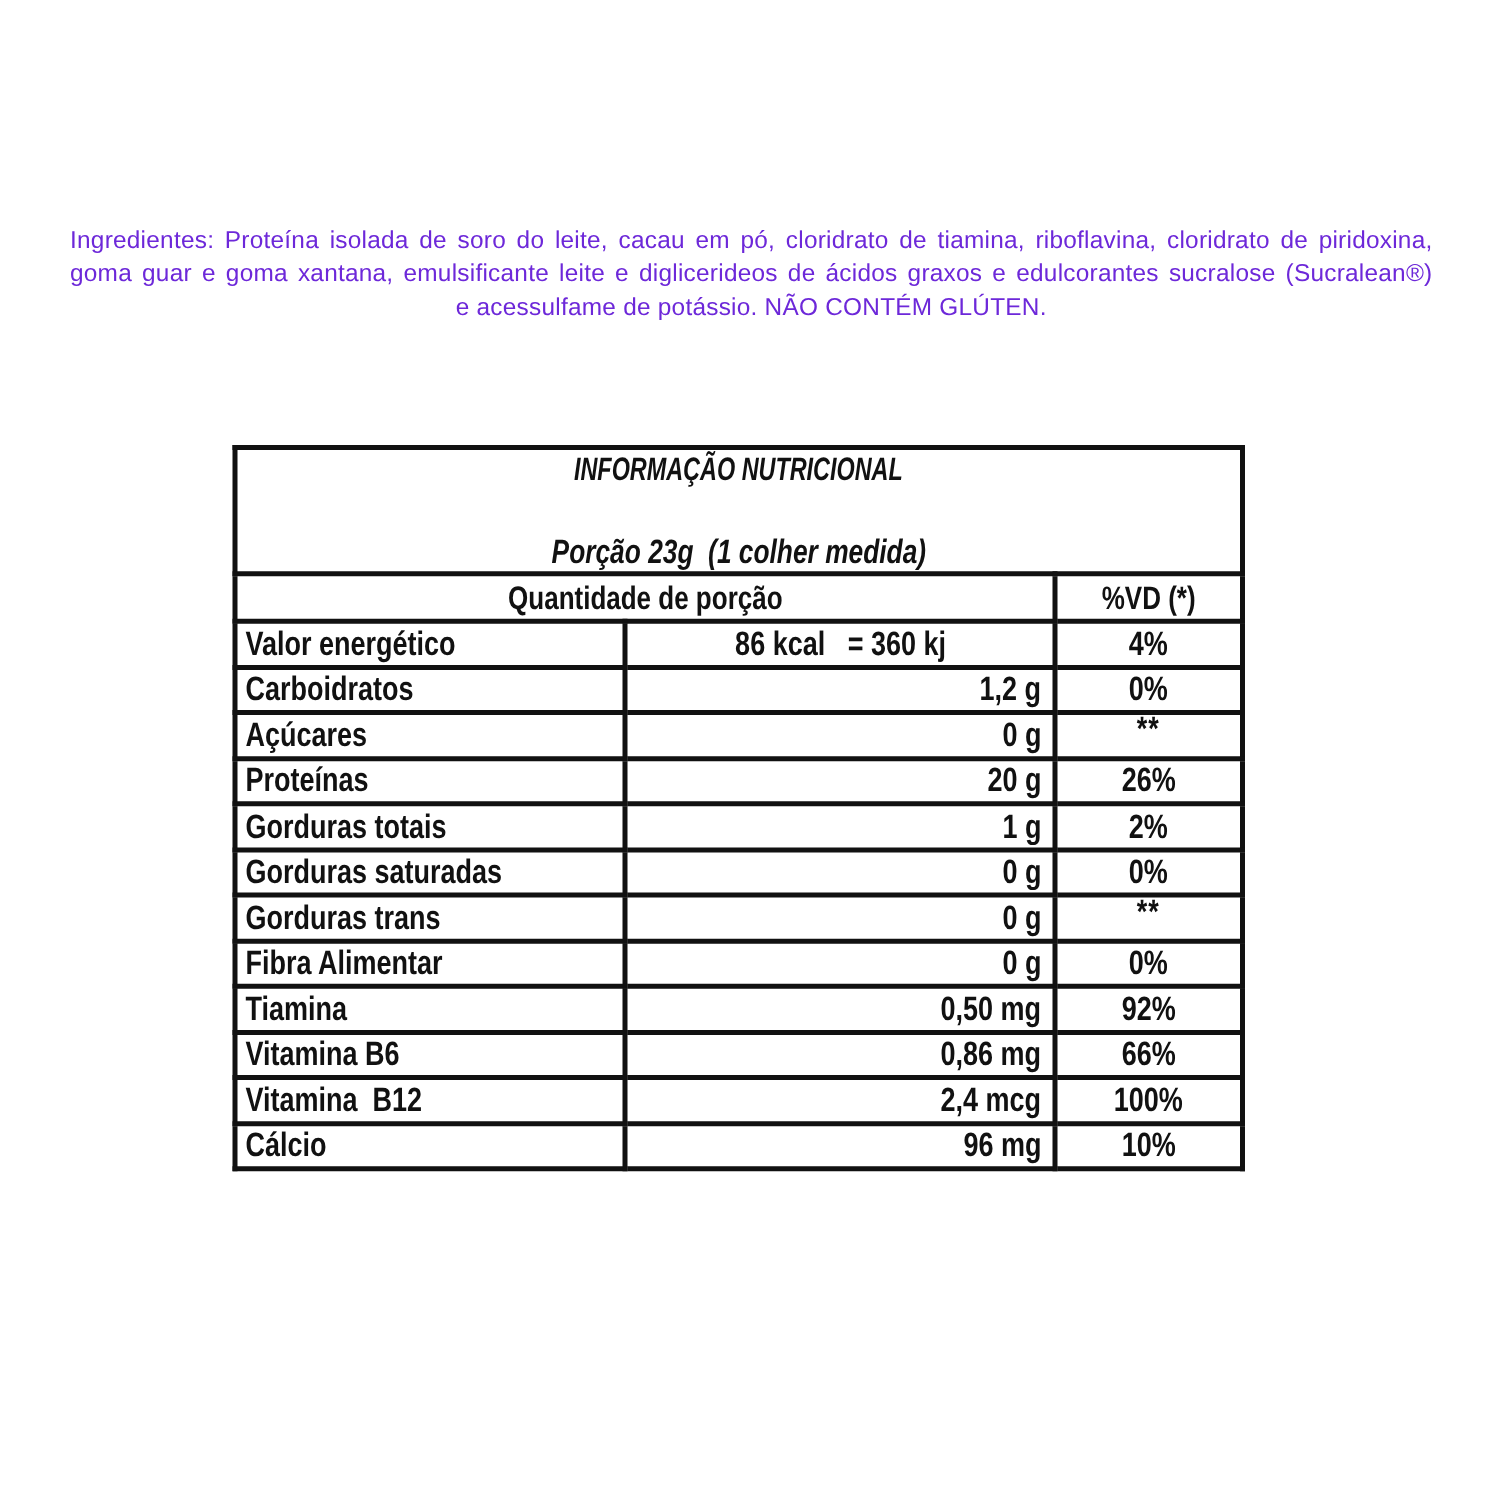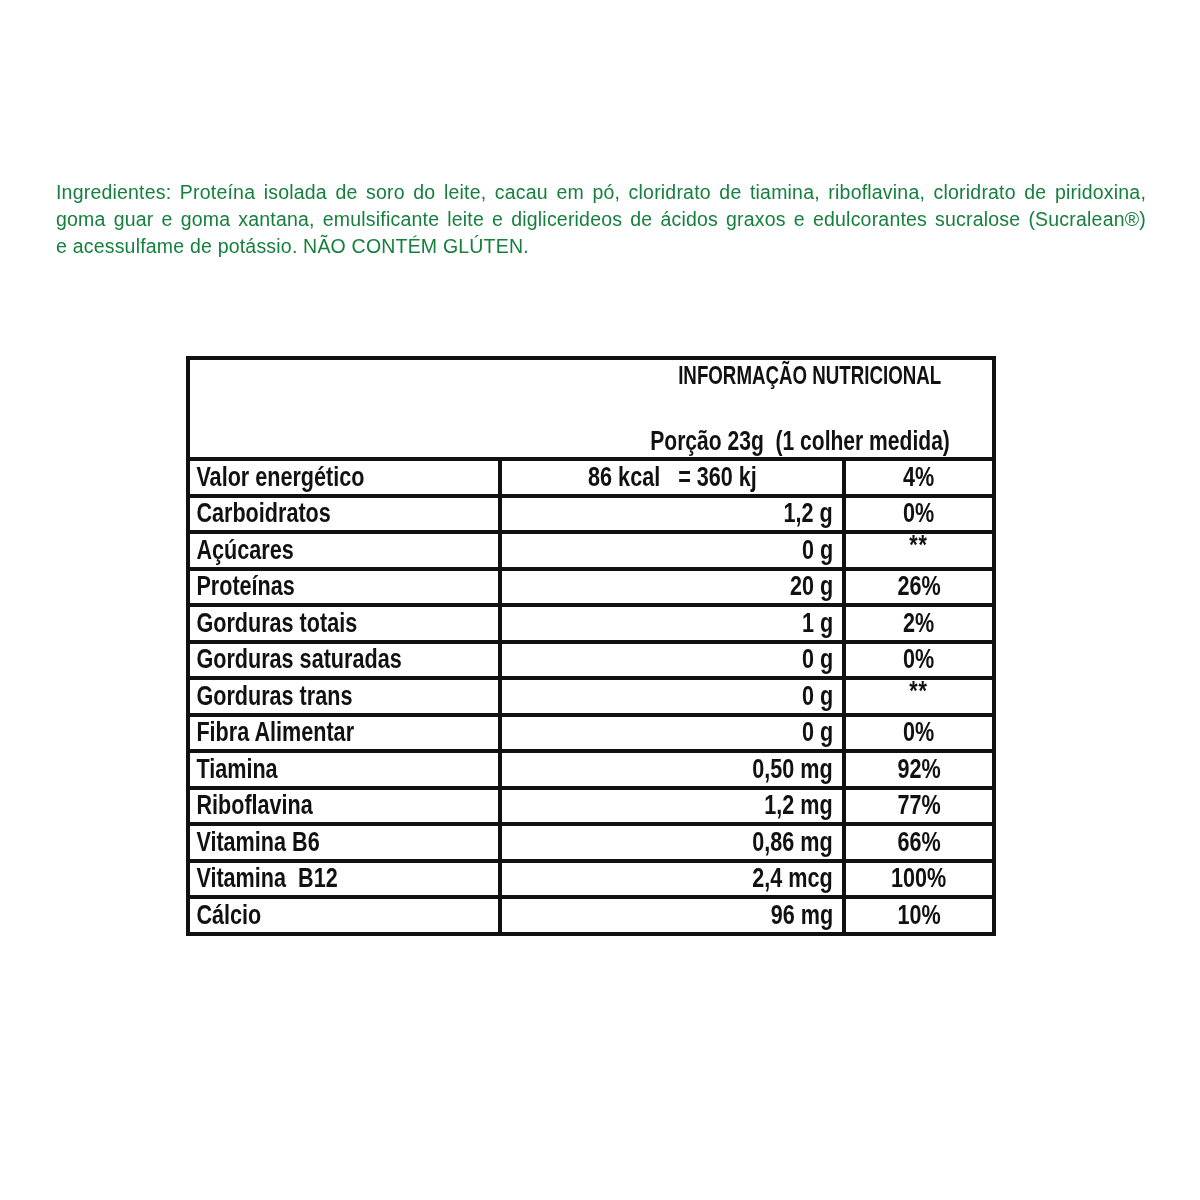--- a/index.html
+++ b/index.html
@@ -8,47 +8,47 @@
     background: #ffffff;
     position: relative;
     font-family: "Liberation Sans", sans-serif;
     overflow: hidden;
   }
 
   
   .ingredients {
     position: absolute;
     left: 56px; top: 179px; width: 1090px;
-    color: #15803d;
+    color: #6d28d9;
     font-size: 19.5px;
     line-height: 27px;
     letter-spacing: 0.2px;
   }
   .ing-line { text-align: justify; }
   .ing-line.just { text-align-last: justify; }
-  .ing-line.last { text-align: left; }
+  .ing-line.last { text-align: center; }
 
   
   .nutri-wrap {
     position: absolute;
     left: 186px; top: 356px;
   }
   table.nutri {
     border-collapse: collapse;
     table-layout: fixed;
     width: 806px;
     color: #111111;
   }
   table.nutri td {
     border: 4px solid #111111;
     vertical-align: middle;
     padding: 0;
     overflow: hidden;
   }
-  td.title-cell { height: 62px; text-align: right; }
+  td.title-cell { height: 62px; text-align: center; font-style: italic; }
   .t-title {
     font-weight: 700; font-size: 26px; line-height: 30px;
     white-space: pre;
   }
   .t-sub {
     font-weight: 700; font-size: 27px; line-height: 31px;
     white-space: pre;
     margin-top: 36px;
   }
   .squeeze-72 { display: inline-block; transform: scaleX(0.72); transform-origin: center; }
@@ -92,20 +92,24 @@
       <col style="width:344px">
       <col style="width:150px">
     </colgroup>
     <tbody>
       <tr>
         <td class="title-cell" colspan="3">
           <div class="t-title"><span class="squeeze-72">INFORMAÇÃO NUTRICIONAL</span></div>
           <div class="t-sub"><span class="squeeze-78">Porção 23g  (1 colher medida)</span></div>
         </td>
       </tr>
+      <tr class="hdr">
+        <td class="c-amt center" colspan="2"><span class="cond">Quantidade de porção</span></td>
+        <td class="c-dv"><span class="cond">%VD (*)</span></td>
+      </tr>
 
       <tr class="row">
         <td class="c-label"><span class="cond">Valor energético</span></td>
         <td class="c-amt center"><span class="cond">86 kcal   = 360 kj</span></td>
         <td class="c-dv"><span class="cond">4%</span></td>
       </tr>
       <tr class="row">
         <td class="c-label"><span class="cond">Carboidratos</span></td>
         <td class="c-amt"><span class="cond">1,2 g</span></td>
         <td class="c-dv"><span class="cond">0%</span></td>
@@ -139,25 +143,20 @@
         <td class="c-label"><span class="cond">Fibra Alimentar</span></td>
         <td class="c-amt"><span class="cond">0 g</span></td>
         <td class="c-dv"><span class="cond">0%</span></td>
       </tr>
       <tr class="row">
         <td class="c-label"><span class="cond">Tiamina</span></td>
         <td class="c-amt"><span class="cond">0,50 mg</span></td>
         <td class="c-dv"><span class="cond">92%</span></td>
       </tr>
       <tr class="row">
-        <td class="c-label"><span class="cond">Riboflavina</span></td>
-        <td class="c-amt"><span class="cond">1,2 mg</span></td>
-        <td class="c-dv"><span class="cond">77%</span></td>
-      </tr>
-      <tr class="row">
         <td class="c-label"><span class="cond">Vitamina B6</span></td>
         <td class="c-amt"><span class="cond">0,86 mg</span></td>
         <td class="c-dv"><span class="cond">66%</span></td>
       </tr>
       <tr class="row">
         <td class="c-label"><span class="cond">Vitamina  B12</span></td>
         <td class="c-amt"><span class="cond">2,4 mcg</span></td>
         <td class="c-dv"><span class="cond">100%</span></td>
       </tr>
       <tr class="row">

